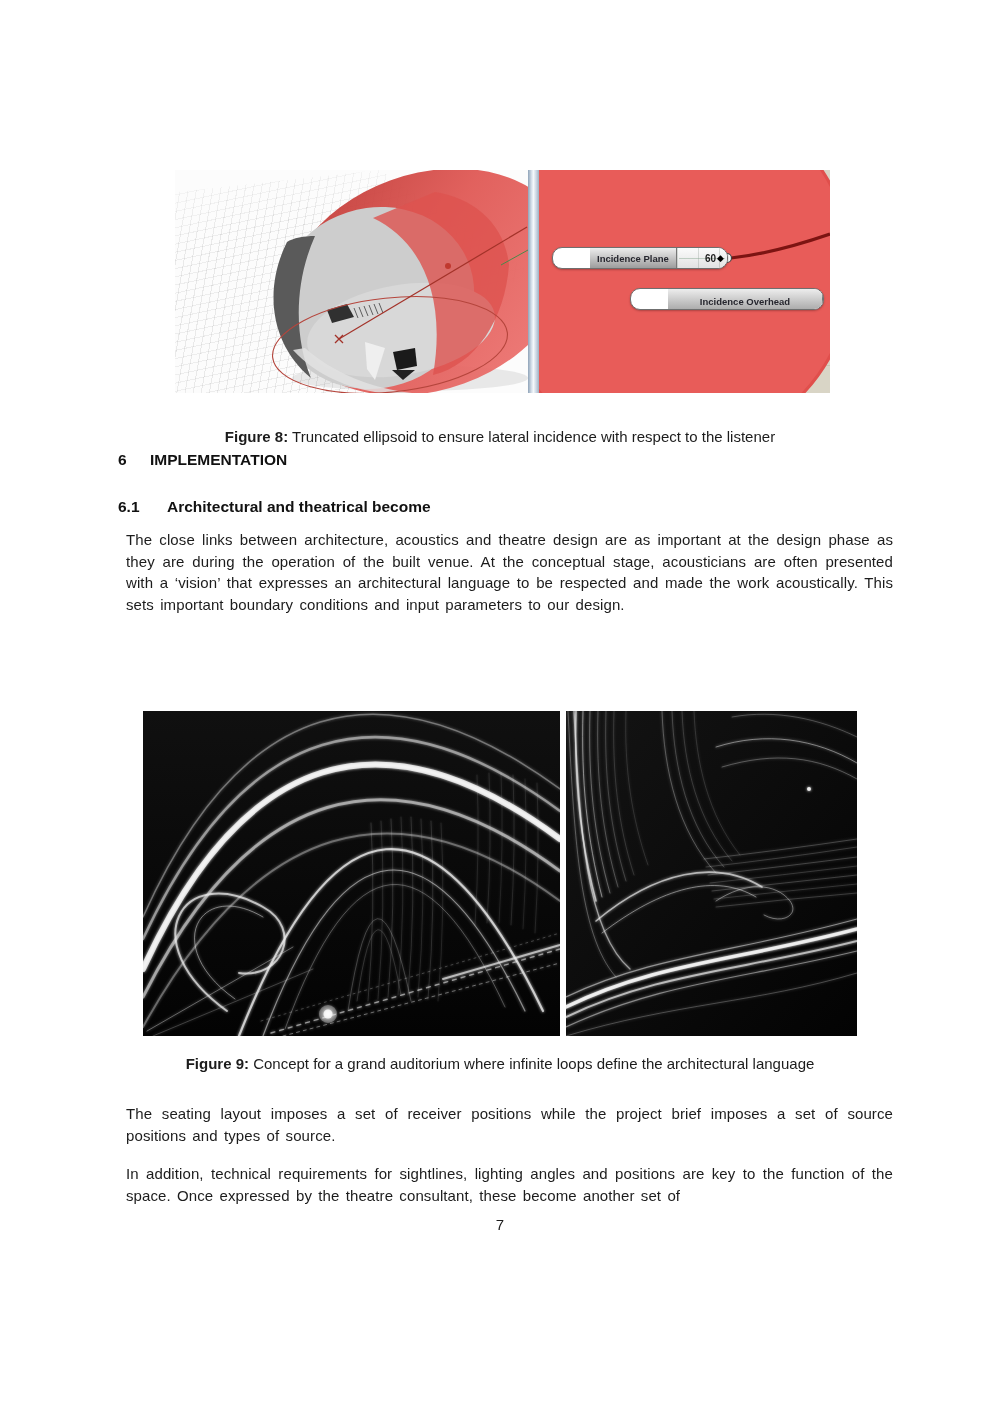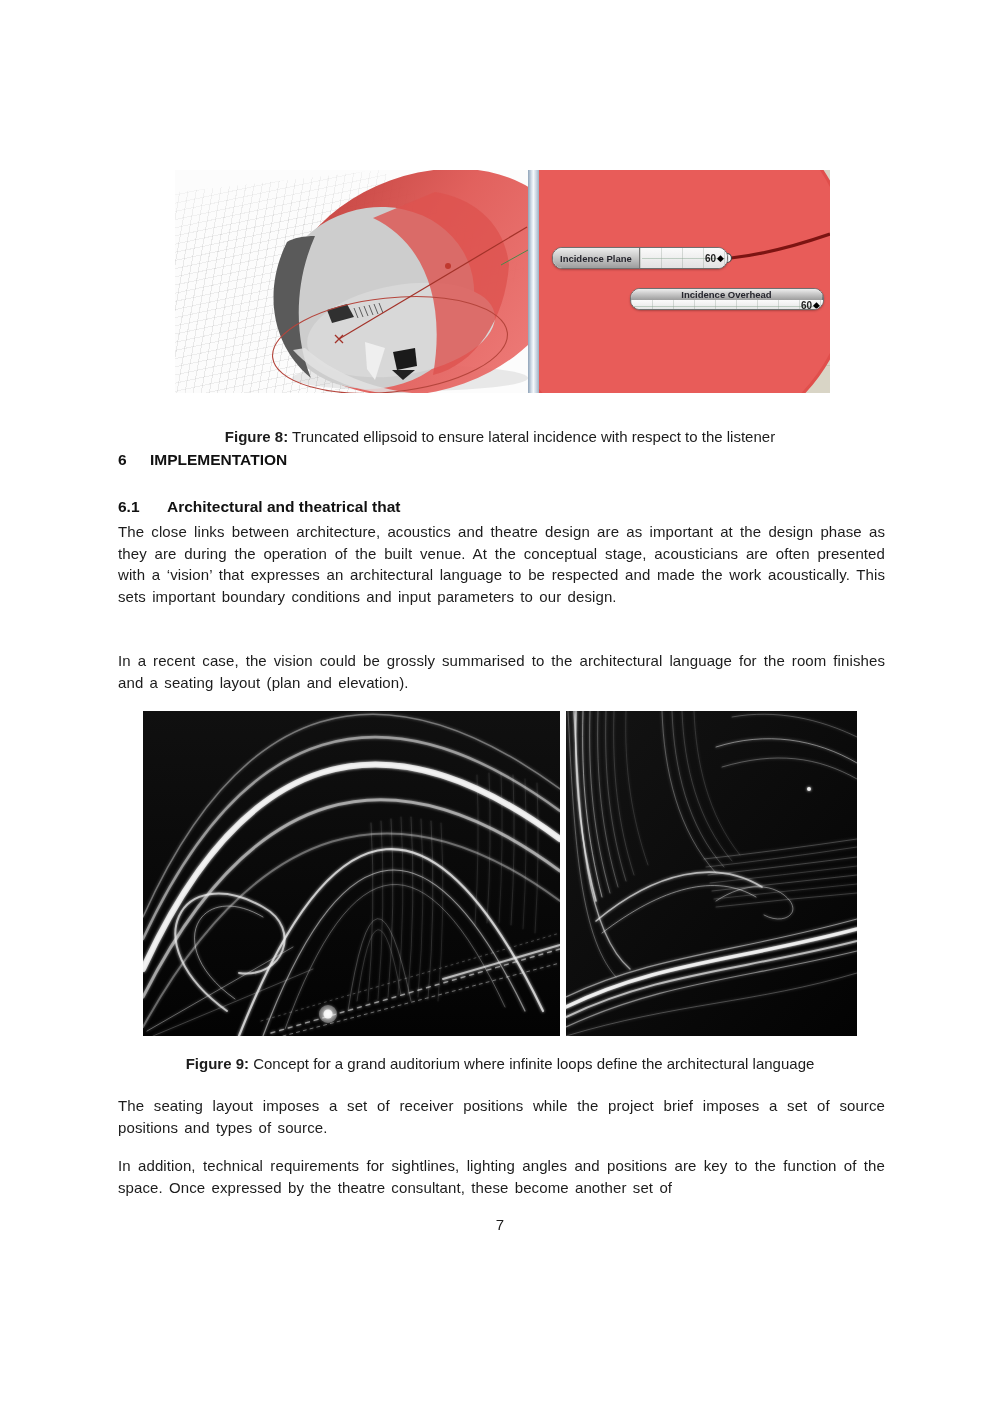--- a/index.html
+++ b/index.html
@@ -23,43 +23,43 @@
     background-color:#d9d5c6;
     background-image:linear-gradient(#c9c5b5 1px, transparent 1px),
                      linear-gradient(90deg,#c9c5b5 1px, transparent 1px);
     background-size:56px 56px;background-position:21px 27px;}
   .ghcanvas svg{position:absolute;inset:0;}
 
   .slider{position:absolute;display:flex;height:20px;border:1px solid #6f6f6f;border-radius:10px;
     overflow:hidden;box-shadow:0 1px 2px rgba(60,20,20,0.35);background:#fff;}
   .s1{left:13px;top:77px;width:174px;}
   .s2{left:91px;top:118px;width:192px;flex-direction:column;}
-  .sl-label{flex:0 0 auto;display:flex;align-items:center;justify-content:center;padding:0 7px;
+  .sl-label{flex:0 0 auto;display:flex;align-items:center;justify-content:center;padding:7px 7px;
     background:linear-gradient(#ededed,#9d9d9d);border-right:1px solid #777;
-    color:#26262e;font-size:9.5px;font-weight:bold;white-space:nowrap;}
+    color:#26262e;font-size:9.5px;font-weight:bold;white-space:nowrap;margin-left:37px;}
   .sl-track{flex:1;position:relative;display:flex;align-items:center;justify-content:flex-end;
     background-image:repeating-linear-gradient(90deg, rgba(90,110,95,0.22) 0 1px, transparent 1px 21px),
                      linear-gradient(#fbfbfb,#e2e2e2);}
   .sl-track::after{content:"";position:absolute;left:2px;right:2px;top:50%;
     border-top:1px solid rgba(130,165,140,0.45);}
   .sl-value{position:relative;z-index:1;font-size:10px;font-weight:bold;color:#1e1e1e;padding-right:1px;text-align:center;}
   .sl-grip{position:relative;z-index:1;font-size:9px;color:#000;padding-right:3px;line-height:1;}
 
   
   .caption{position:absolute;left:0;width:1000px;margin:0;text-align:center;font-size:15px;line-height:21px;}
   .cap8{top:426px;}
   .cap9{top:1053px;}
   .caption b{font-weight:bold;}
   h2.sec,h3.sub{position:absolute;left:118px;margin:0;font-size:15.5px;font-weight:bold;line-height:20px;
     display:flex;color:#111;}
   h2.sec{top:450px;}
   h3.sub{top:497px;}
   .hnum2{width:32px;flex:0 0 auto;}
   .hnum3{width:49px;flex:0 0 auto;}
-  p.body{position:absolute;left:118px;width:767px;margin:0;font-size:15px;line-height:21.5px;
+  p.body{position:absolute;left:118px;width:767px;margin:8px;font-size:15px;line-height:21.5px;
     text-align:justify;word-spacing:2px;letter-spacing:0.1px;color:#1c1c1c;}
   .p1{top:521px;} .p2{top:650px;} .p3{top:1095px;} .p4{top:1155px;}
   .pagenum{position:absolute;left:0;top:1216px;width:1000px;text-align:center;
     font-size:15px;color:#1c1c1c;}
 
   
   .fig9a,.fig9b{position:absolute;top:711px;height:325px;margin:0;overflow:hidden;background:#050505;}
   .fig9a{left:143px;width:417px;}
   .fig9b{left:566px;width:291px;}
   .fig9a svg,.fig9b svg{position:absolute;inset:0;}
@@ -134,25 +134,24 @@
   </figure>
 
   <p class="caption cap8"><b>Figure 8:</b><span> Truncated ellipsoid to ensure lateral incidence with respect to the listener</span></p>
 
   <h2 class="sec">
     <span class="hnum2">6</span>
     <span>IMPLEMENTATION</span>
   </h2>
   <h3 class="sub">
     <span class="hnum3">6.1</span>
-    <span>Architectural and theatrical that</span>
+    <span>Architectural and theatrical become</span>
   </h3>
 
   <p class="body p1">The close links between architecture, acoustics and theatre design are as important at the design phase as they are during the operation of the built venue. At the conceptual stage, acousticians are often presented with a ‘vision’ that expresses an architectural language to be respected and made the work acoustically. This sets important boundary conditions and input parameters to our design.</p>
-  <p class="body p2">In a recent case, the vision could be grossly summarised to the architectural language for the room finishes and a seating layout (plan and elevation).</p>
 
   <figure class="fig9a">
     <svg viewBox="0 0 417 325" width="417" height="325">
       <defs>
         <filter id="blL" x="-20%" y="-20%" width="140%" height="140%">
           <feGaussianBlur stdDeviation="1.5"></feGaussianBlur>
         </filter>
         <linearGradient id="bgL" x1="0" y1="0" x2="0" y2="1">
           <stop offset="0" stop-color="#101010"></stop>
             <stop offset="1" stop-color="#030303"></stop>

